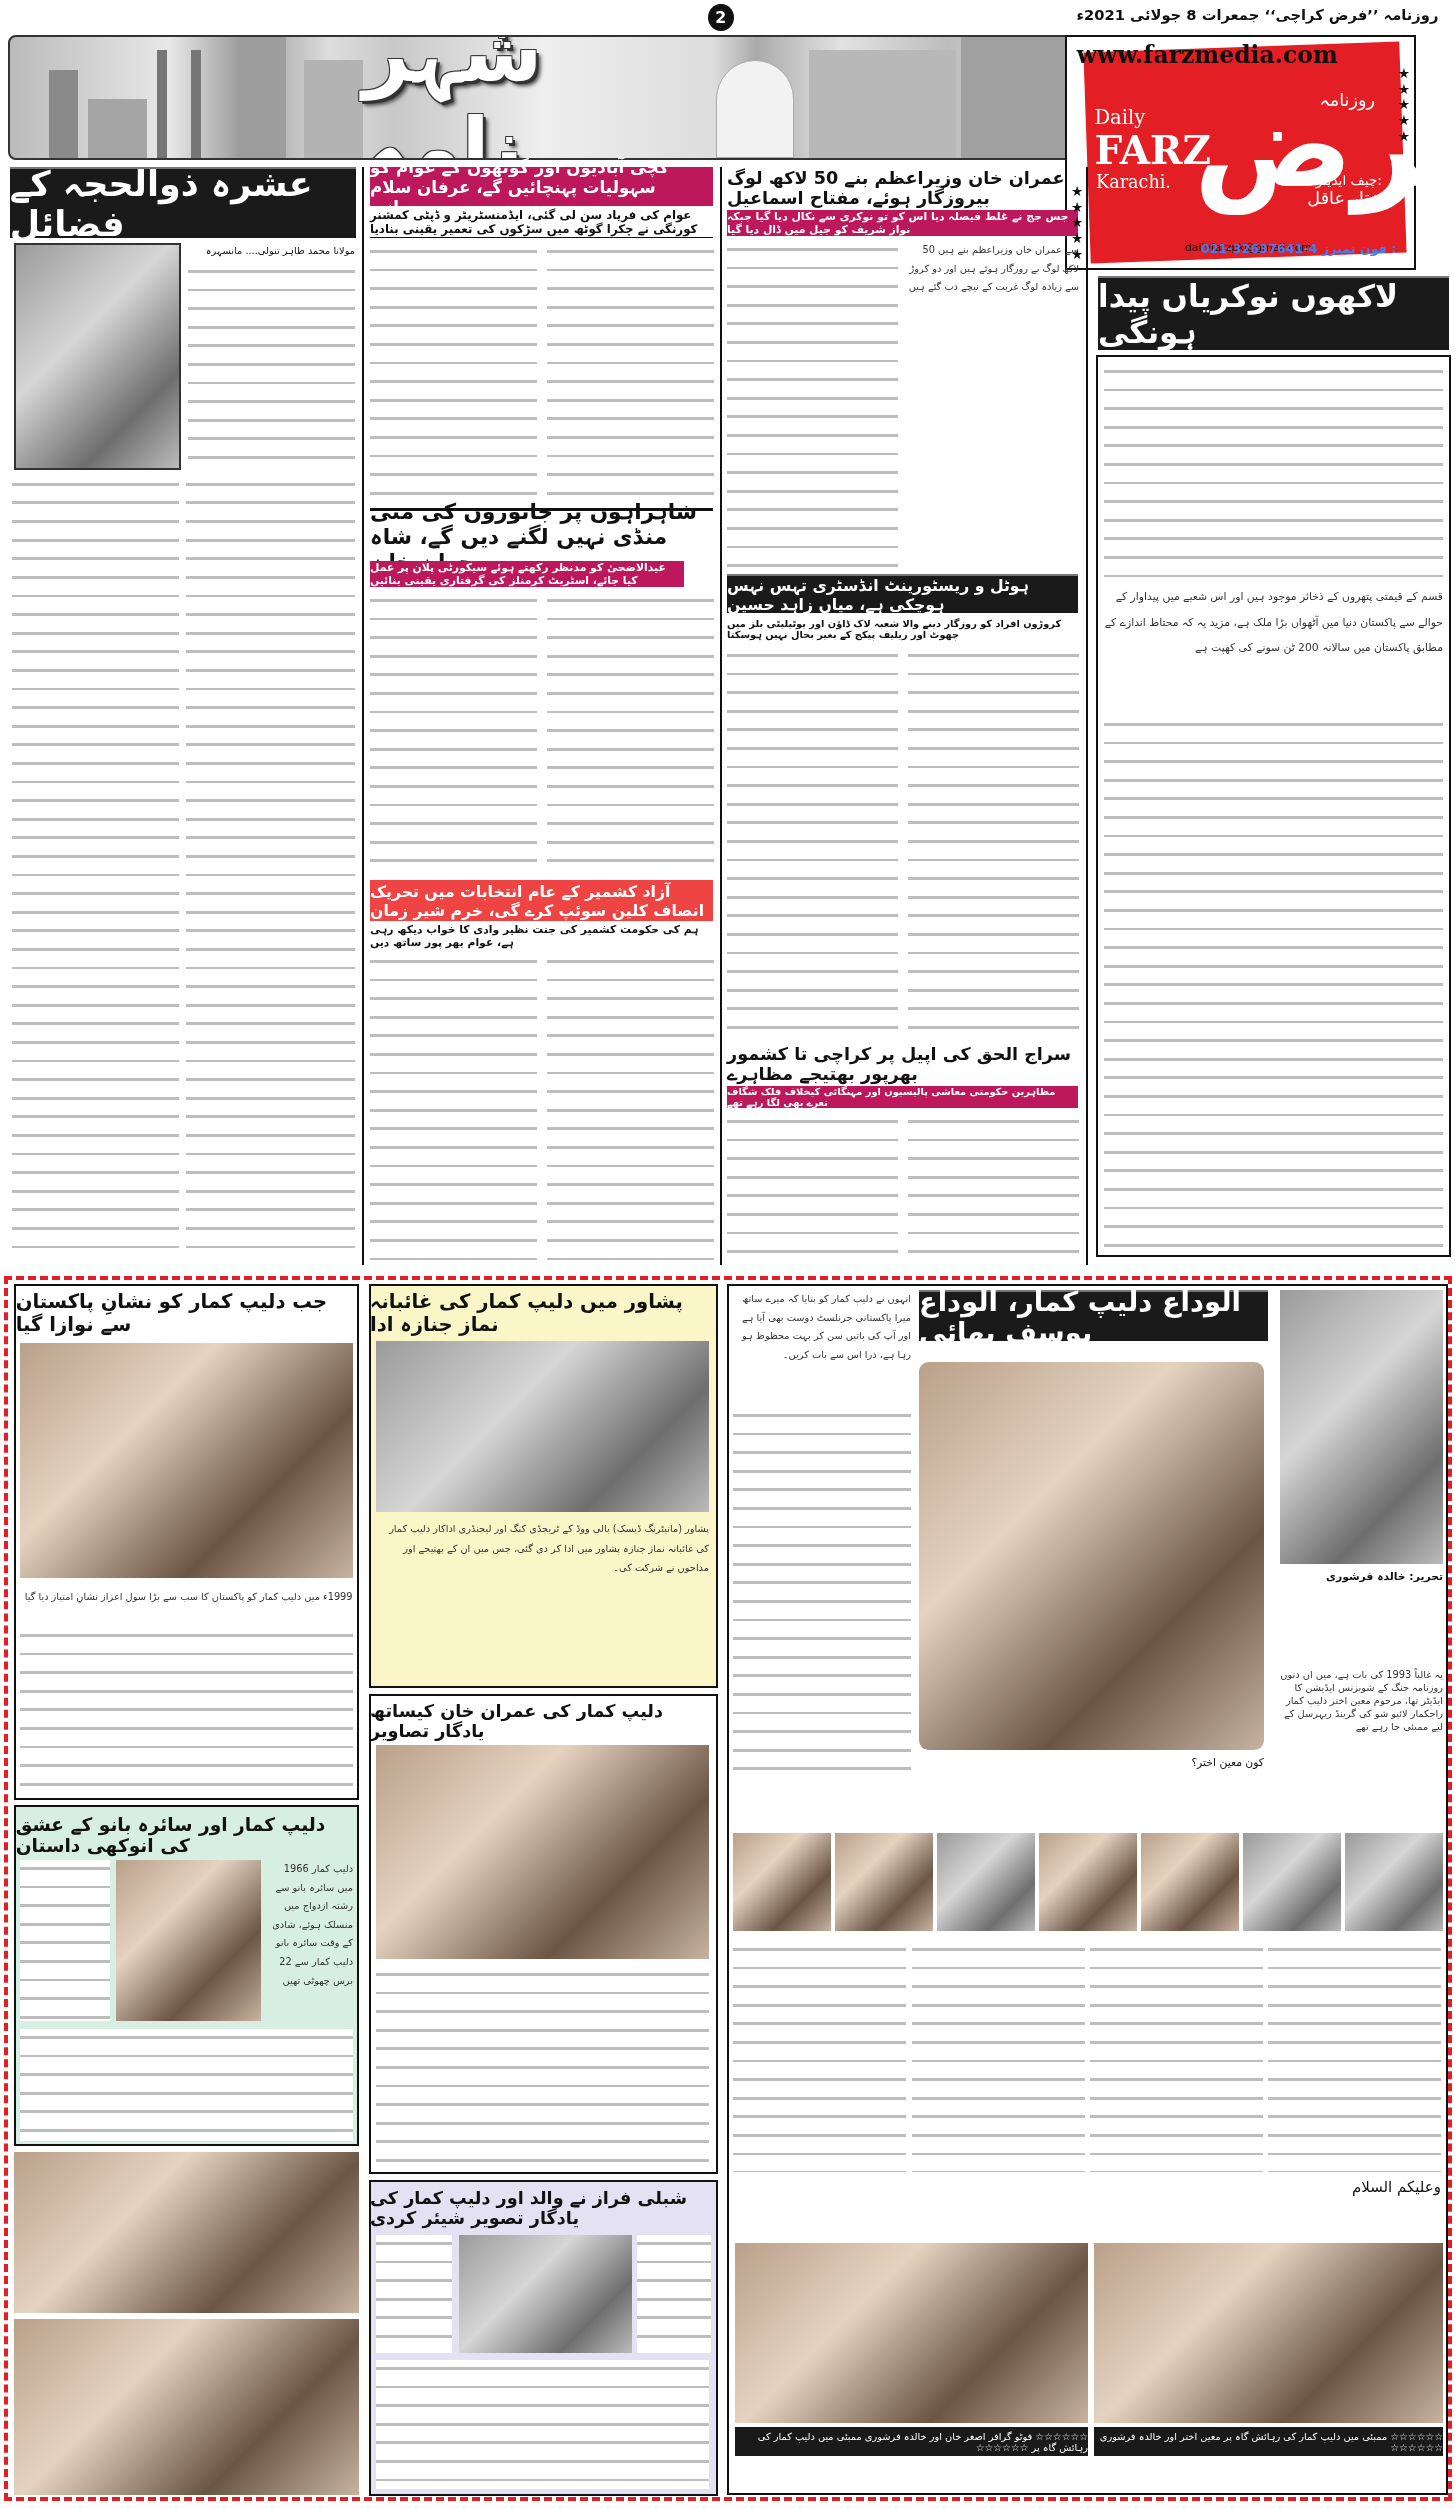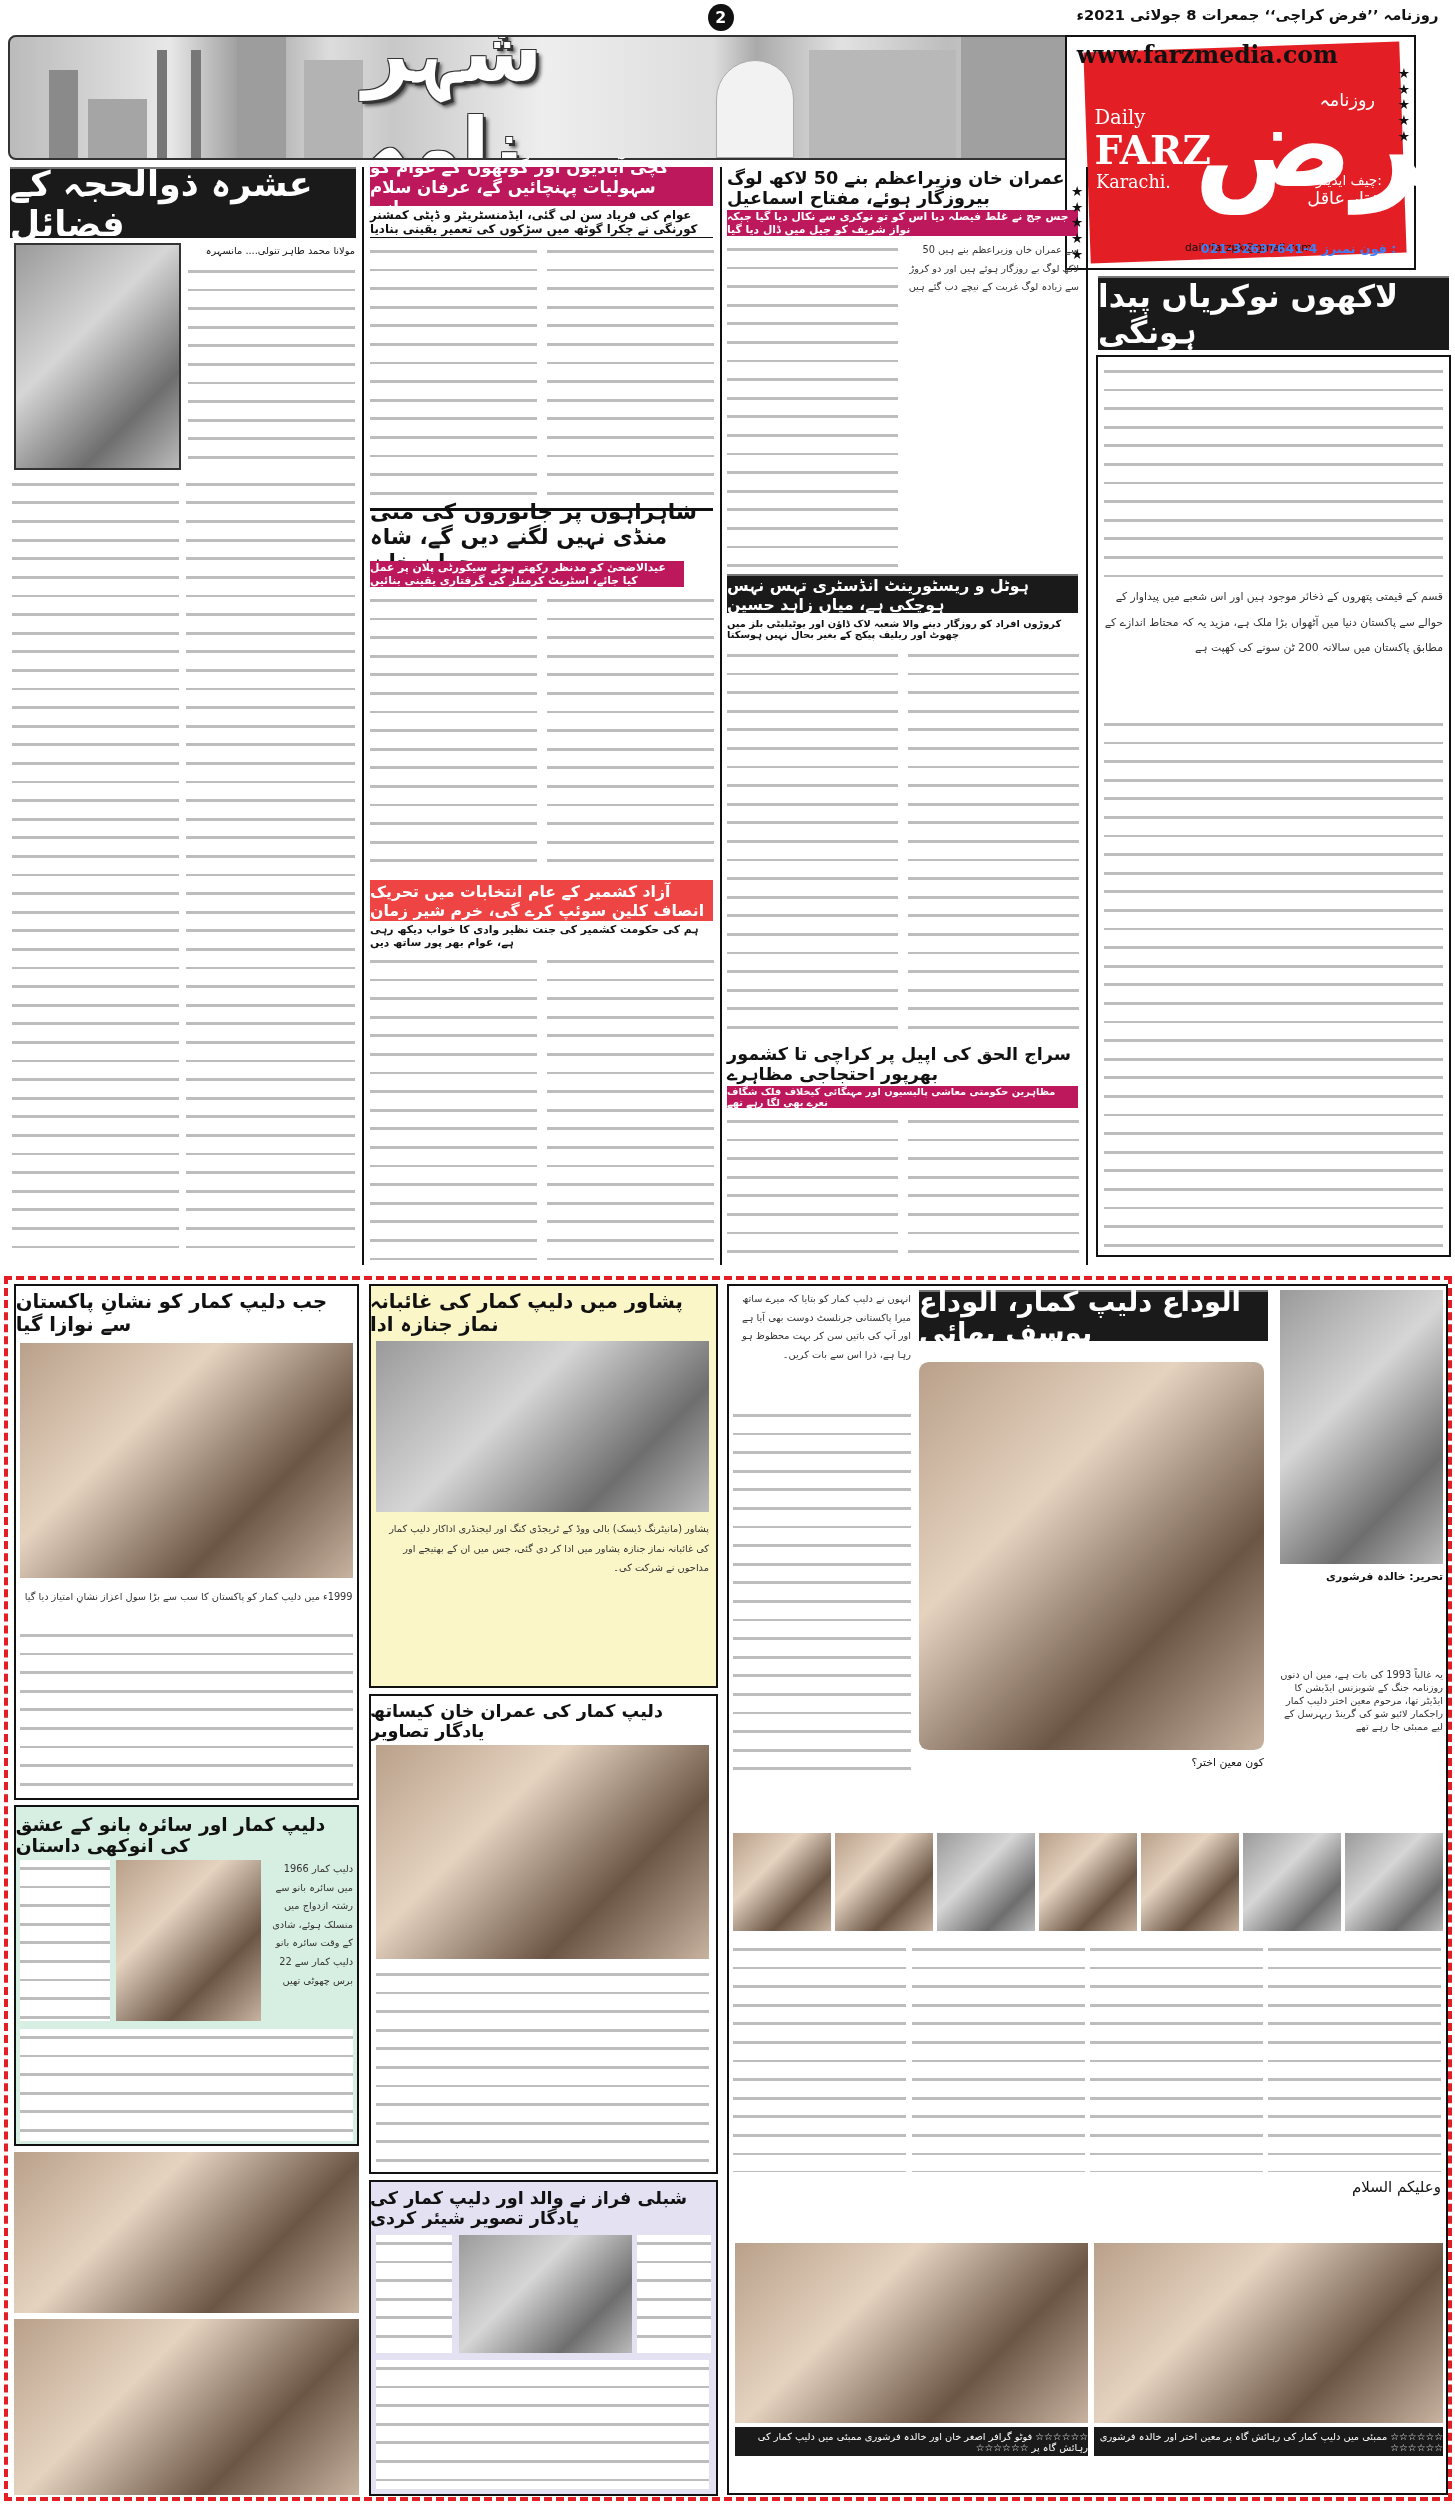--- a/index.html
+++ b/index.html
@@ -104,21 +104,21 @@
 <div class="abs hl" style="left:727px;top:167px;width:351px;height:41px;font-size:17.6px">عمران خان وزیراعظم بنے 50 لاکھ لوگ بیروزگار ہوئے، مفتاح اسماعیل</div>
 <div class="abs greyhead" style="left:727px;top:210px;width:351px;height:25.5px;font-size:10.8px">جس جج نے غلط فیصلہ دیا اس کو تو نوکری سے نکال دیا گیا جبکہ نواز شریف کو جیل میں ڈال دیا گیا</div>
 <div class="abs col-text" style="left:727px;top:241px;width:171px;height:327px"></div>
 <div class="abs rtl body-text" style="left:908px;top:241px;width:171px;height:327px">سے عمران خان وزیراعظم بنے ہیں 50 لاکھ لوگ بے روزگار ہوئے ہیں اور دو کروڑ سے زیادہ لوگ غربت کے نیچے دب گئے ہیں</div>
 
 <div class="abs blackhead" style="left:727px;top:574px;width:351px;height:39px;font-size:15.7px">ہوٹل و ریسٹورینٹ انڈسٹری تہس نہس ہوچکی ہے، میاں زاہد حسین</div>
 <div class="abs hl" style="left:727px;top:616px;width:351px;height:25.5px;font-size:9.8px">کروڑوں افراد کو روزگار دینے والا شعبہ لاک ڈاؤن اور یوٹیلیٹی بلز میں چھوٹ اور ریلیف پیکج کے بغیر بحال نہیں ہوسکتا</div>
 <div class="abs col-text" style="left:727px;top:647px;width:171px;height:388px"></div>
 <div class="abs col-text" style="left:908px;top:647px;width:171px;height:388px"></div>
 
-<div class="abs hl" style="left:727px;top:1043px;width:351px;height:41px;font-size:17.6px">سراج الحق کی اپیل پر کراچی تا کشمور بھرپور احتجاجی مظاہرے</div>
+<div class="abs hl" style="left:727px;top:1043px;width:351px;height:41px;font-size:17.6px">سراج الحق کی اپیل پر کراچی تا کشمور بھرپور بھتیجے مظاہرے</div>
 <div class="abs greyhead" style="left:727px;top:1086px;width:351px;height:21.6px;font-size:9.8px">مظاہرین حکومتی معاشی پالیسیوں اور مہنگائی کیخلاف فلک شگاف نعرے بھی لگا رہے تھے</div>
 <div class="abs col-text" style="left:727px;top:1113px;width:171px;height:147px"></div>
 <div class="abs col-text" style="left:908px;top:1113px;width:171px;height:147px"></div>
 <div class="abs rule" style="left:1086px;top:167px;width:2px;height:1098px"></div>
 
 <div class="abs blackhead" style="left:1098px;top:276px;width:351px;height:74px;font-size:31px">لاکھوں نوکریاں پیدا ہونگی</div>
 <div class="abs box" style="left:1096px;top:355px;width:355px;height:902px"></div>
 <div class="abs rtl body-text" style="left:1104px;top:584px;width:339px;height:127px;font-size:10.8px;line-height:25.5px">قسم کے قیمتی پتھروں کے ذخائر موجود ہیں اور اس شعبے میں پیداوار کے حوالے سے پاکستان دنیا میں آٹھواں بڑا ملک ہے، مزید یہ کہ محتاط اندازے کے مطابق پاکستان میں سالانہ 200 ٹن سونے کی کھپت ہے</div>
 <div class="abs col-text" style="left:1104px;top:363px;width:339px;height:216px"></div>
 <div class="abs col-text" style="left:1104px;top:716px;width:339px;height:535px"></div>

